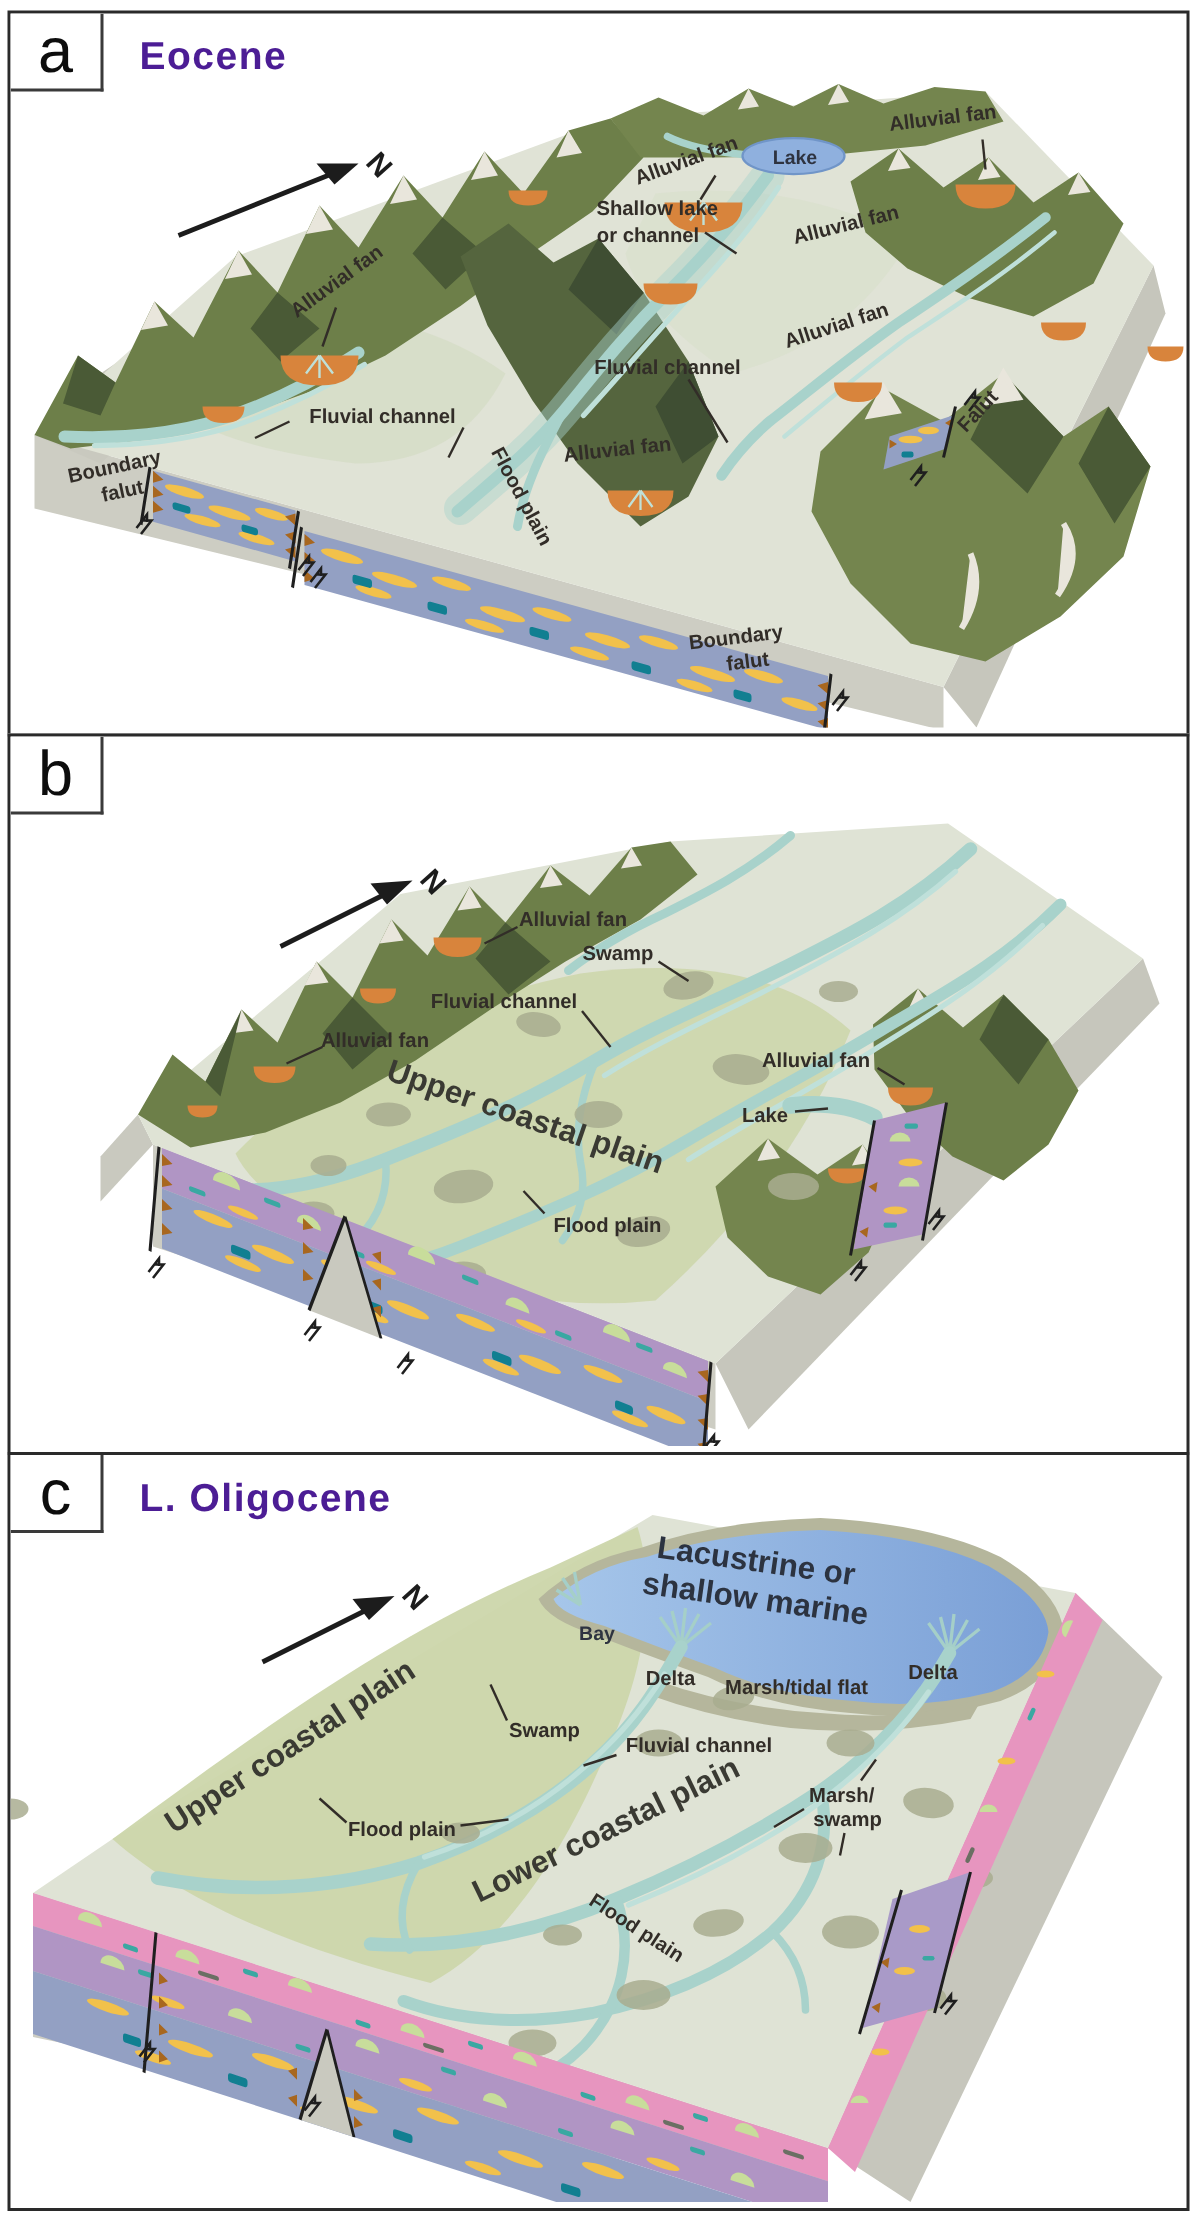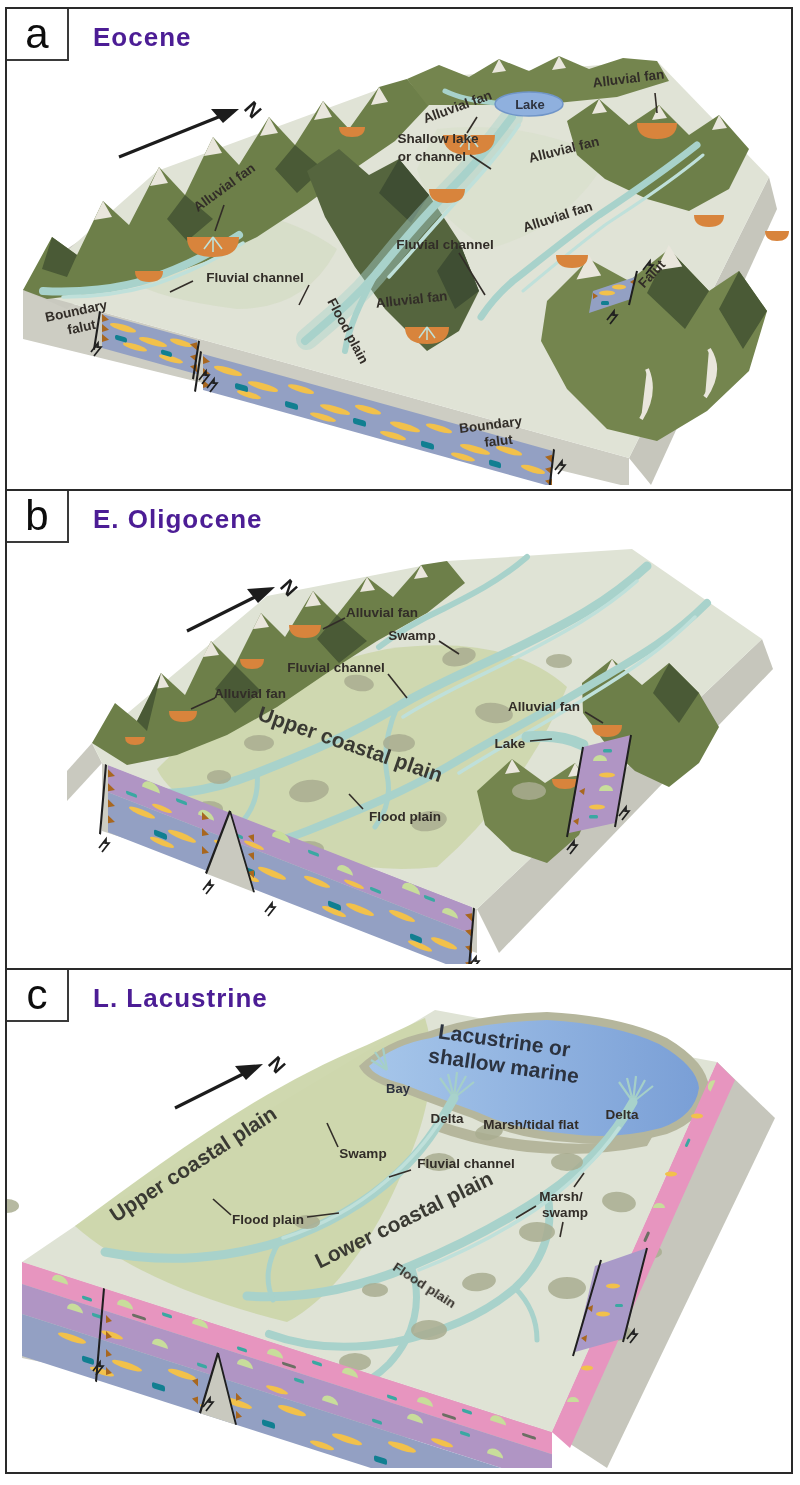--- a/index.html
+++ b/index.html
@@ -201,21 +201,20 @@
           <tspan x="486" y="420">Boundary</tspan>
           <tspan x="490" y="437">falut</tspan>
         </text>
         <text class="lbl" text-anchor="middle" x="648" y="268" transform="rotate(-47 648 268)">Falut</text>
       </g>
     </svg>
   </section>
 
   <section class="panel panel-b">
     <div class="badge">b</div>
-    <div class="ptitle">E. Oligocene</div>
     <svg width="784" height="473" viewBox="0 0 784 473">
       <defs>
         <g id="ftB">
             <path class="tick" d="M0,9 L7,0 L7,5 M3,13 L10,4 L4,4"></path>
           </g>
       </defs>
 
       <g>
         <polygon points="95,272 470,418 470,462 95,340" fill="#cdcdc3"></polygon>
         <polygon points="470,418 755,148 766,178 492,462" fill="#c6c6bc"></polygon>
@@ -361,21 +360,21 @@
         <text class="lbl-big" text-anchor="middle" x="341" y="260" transform="rotate(19 341 260)">Upper coastal plain</text>
         <text class="lbl" text-anchor="middle" x="537" y="220">Alluvial fan</text>
         <text class="lbl" text-anchor="middle" x="503" y="257">Lake</text>
         <text class="lbl" text-anchor="middle" x="398" y="330">Flood plain</text>
       </g>
     </svg>
   </section>
 
   <section class="panel panel-c">
     <div class="badge">c</div>
-    <div class="ptitle">L. Lacustrine</div>
+    <div class="ptitle">L. Oligocene</div>
     <svg width="784" height="498" viewBox="0 0 784 498">
       <defs>
         <g id="ftC">
             <path class="tick" d="M0,9 L7,0 L7,5 M3,13 L10,4 L4,4"></path>
           </g>
         <linearGradient id="marineGrad" x1="0" y1="0" x2="1" y2="0">
           <stop offset="0" stop-color="#a6c6ea"></stop>
           <stop offset="1" stop-color="#7a9fd6"></stop>
         </linearGradient>
       </defs>

